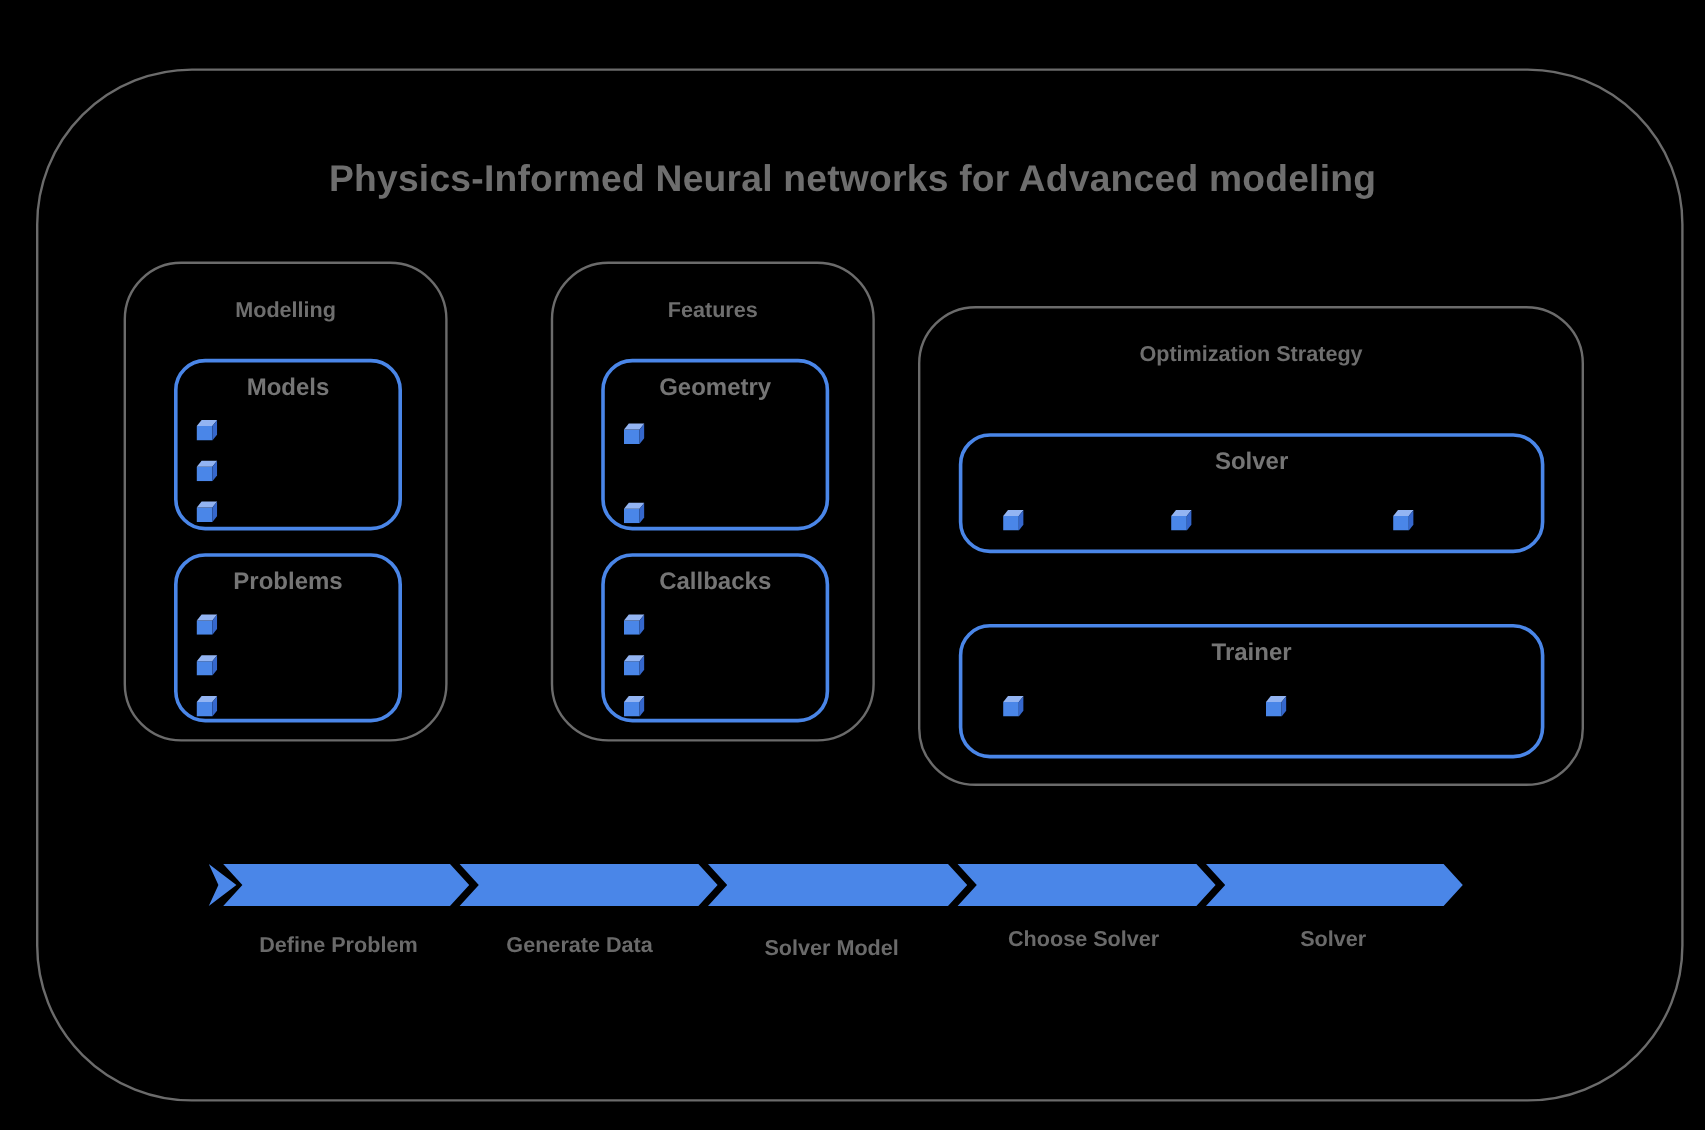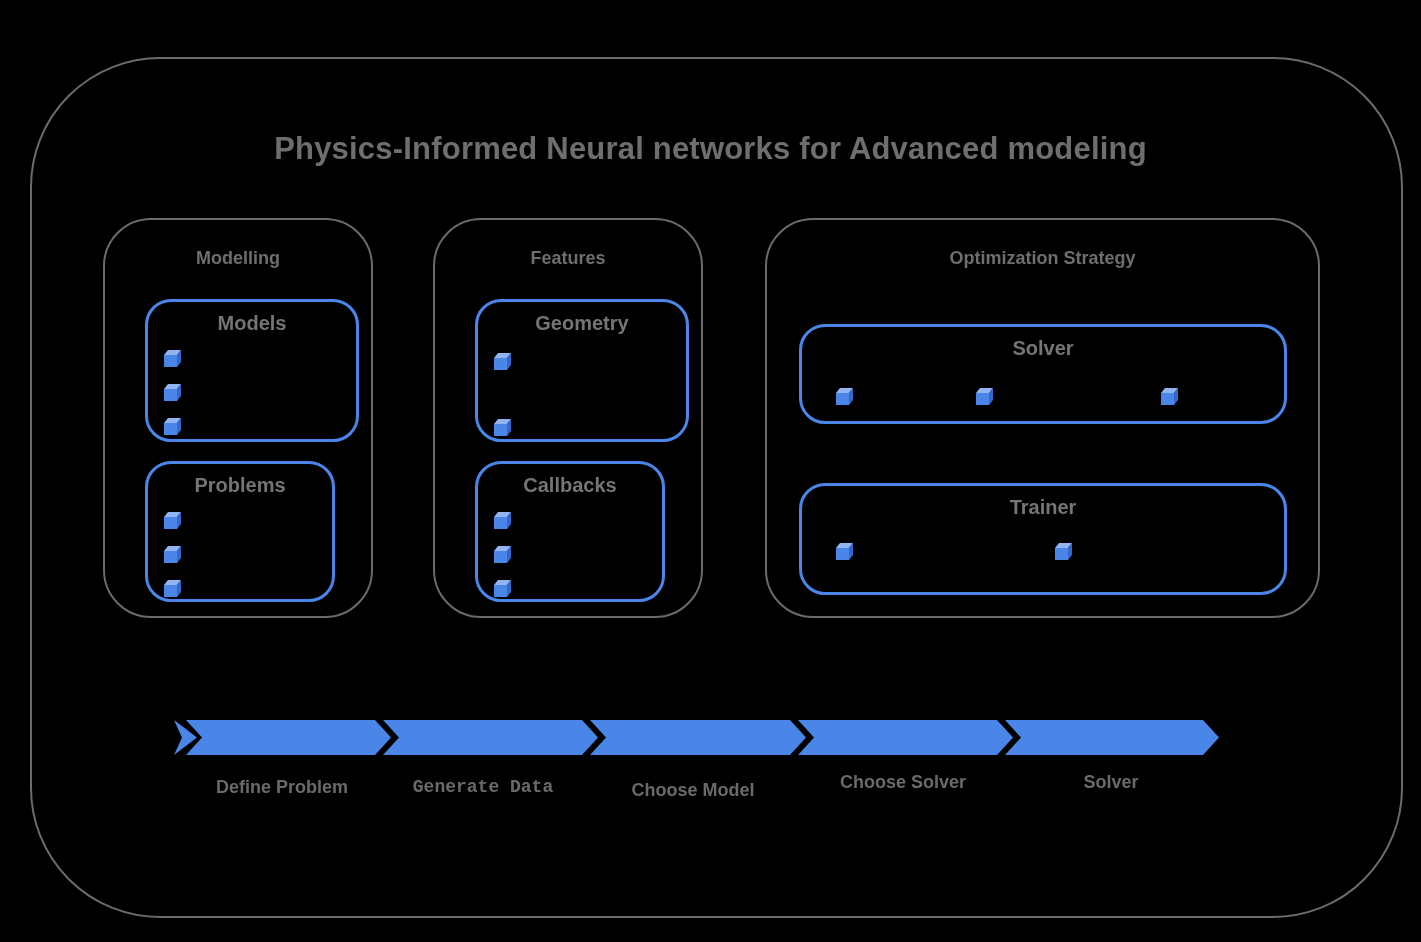--- a/index.html
+++ b/index.html
@@ -25,40 +25,40 @@
     letter-spacing:0.2px;
     margin-top:31px;
   }
   
   .gbox{
     position:absolute;top:218px;height:400px;
     border:2px solid #6b6b6b;border-radius:48px;
     box-sizing:border-box;
   }
   .gbox.modelling{left:103px;width:270px;}
-  .gbox.features{left:433px;width:270px;}
-  .gbox.optimization{left:765px;width:555px;}
+  .gbox.features{left:459px;width:270px;}
+  .gbox.optimization{left:765px;width:555px;margin-top:37px;}
   .gbox-title{
     position:absolute;left:0;top:28px;width:100%;
     text-align:center;
     font-size:18px;font-weight:bold;color:#6e6e6e;
   }
   
   .bbox{
     position:absolute;
     border:3px solid #4a86e8;border-radius:26px;
     box-sizing:border-box;
   }
   .bbox-title{
     position:absolute;left:0;top:10px;width:100%;
     text-align:center;
     font-size:20px;font-weight:bold;color:#757575;
   }
   
-  .bbox.slot-top{left:40px;top:79px;width:214px;height:143px;}
+  .bbox.slot-top{left:40px;top:79px;width:190px;height:143px;}
   .bbox.slot-bottom{left:40px;top:241px;width:190px;height:141px;}
   
   .bbox.solver{left:32px;top:104px;width:488px;height:100px;}
   .bbox.trainer{left:32px;top:263px;width:488px;height:112px;}
   
   .cube{display:block;width:18px;height:18px;line-height:0;}
   .cubes-v{
     position:absolute;left:15px;top:47px;
     display:flex;flex-direction:column;gap:16px;
   }
@@ -75,21 +75,21 @@
   
   .arrow-svg{position:absolute;left:166px;top:718px;}
   .arrow-seg{fill:#4a86e8;}
   .step-label{
     position:absolute;top:777px;
     transform:translateX(-50%);
     font-size:18px;font-weight:bold;color:#6a6a6a;
     white-space:nowrap;
   }
   .step-label.s1{left:282px;}
-  .step-label.s2{left:483px;font-family:Liberation Mono, monospace;}
+  .step-label.s2{left:483px;}
   .step-label.s3{left:693px;top:780px;}
   .step-label.s4{left:903px;top:772px;}
   .step-label.s5{left:1111px;top:772px;}
 </style>
 </head>
 <body>
 
 <div class="canvas">
 
   <div class="outer-box"></div>
@@ -222,17 +222,17 @@
     <polygon class="arrow-seg" points="8,2 31,19.5 8,37 16,19.5"></polygon>
     <polygon class="arrow-seg" points="20,2 209,2 225,19.5 209,37 20,37 36,19.5"></polygon>
     <polygon class="arrow-seg" points="217,2 416,2 432,19.5 416,37 217,37 233,19.5"></polygon>
     <polygon class="arrow-seg" points="424,2 624,2 640,19.5 624,37 424,37 440,19.5"></polygon>
     <polygon class="arrow-seg" points="632,2 831,2 847,19.5 831,37 632,37 648,19.5"></polygon>
     <polygon class="arrow-seg" points="839,2 1037,2 1053,19.5 1037,37 839,37 855,19.5"></polygon>
   </svg>
 
   <div class="step-label s1">Define Problem</div>
   <div class="step-label s2">Generate Data</div>
-  <div class="step-label s3">Choose Model</div>
+  <div class="step-label s3">Solver Model</div>
   <div class="step-label s4">Choose Solver</div>
   <div class="step-label s5">Solver</div>
 
 </div>
 
 </body></html>

